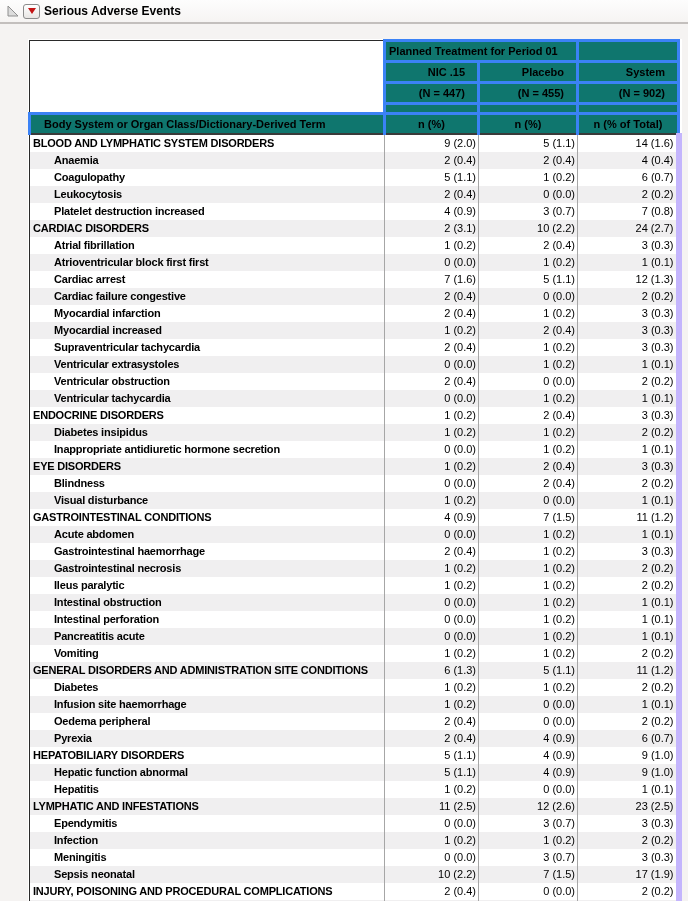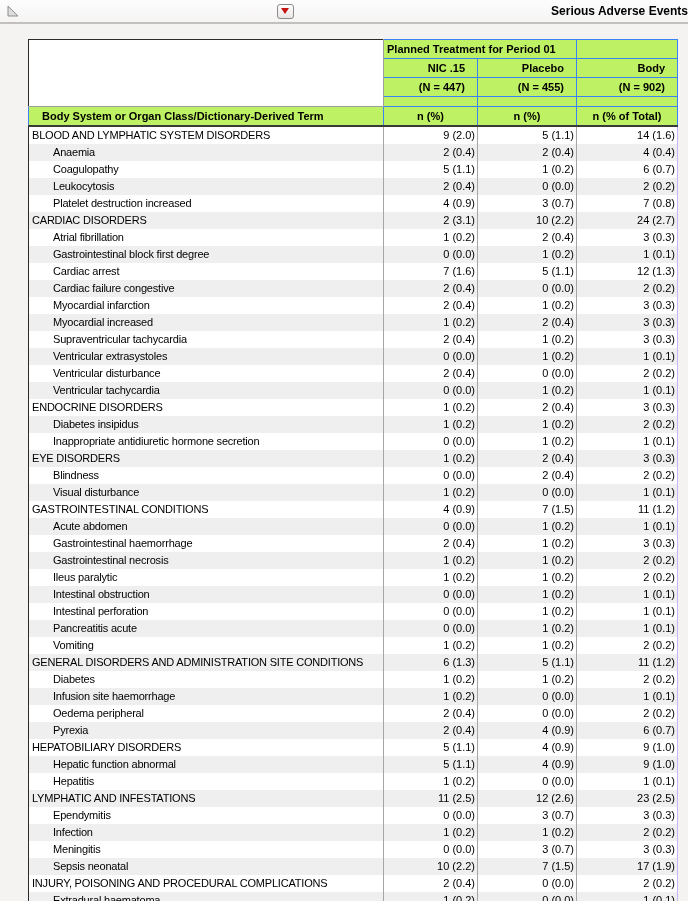--- a/index.html
+++ b/index.html
@@ -8,21 +8,20 @@
     background:#f5f3f2;
     font-family:"Liberation Sans","DejaVu Sans",sans-serif;
     font-size:11px;color:#000;
   }
   
   .outline-bar{
     height:22px;display:flex;align-items:center;
     background:linear-gradient(#fdfdfd,#f6f4f3);
     border-bottom:2px solid #c3bfbd;
     padding-left:7px;
-    justify-content:space-between;
   }
   .disclosure{width:12px;height:12px;margin-right:4px;cursor:pointer;flex:0 0 auto;}
   .redbtn{
     width:17px;height:15px;margin-right:4px;flex:0 0 auto;
     border:1px solid #8b8b8b;border-radius:3px;
     background:linear-gradient(#ffffff,#e8e6e4);
     display:flex;align-items:center;justify-content:center;cursor:pointer;
     box-sizing:border-box;
   }
   .redbtn .tri{
@@ -35,32 +34,32 @@
   .tablewrap{margin:15px 0 0 28px;}
   table{
     border-collapse:collapse;table-layout:fixed;width:649px;
     background:#fff;
   }
   col.c-term{width:355px;} col.c-nic{width:94px;} col.c-pbo{width:99px;} col.c-tot{width:101px;}
   td,th{
     padding:0 2px;height:17px;box-sizing:border-box;
     white-space:nowrap;overflow:hidden;font-size:11px;line-height:17px;
   }
-  thead th{background:#bef264;font-weight:bold;border:1px solid #3b82f6;height:18px;line-height:18px;}
+  thead th{background:#0f766e;font-weight:bold;border:3px solid #3b82f6;height:18px;line-height:18px;}
   table{border:1px solid #2a2a2a;}
   th.spanhdr{text-align:left;padding-left:3px;}
   th.num{text-align:right;padding-right:12px;}
   th.blank-corner{border-right:1px solid #9e9e9e;border-top:none;border-left:none;border-bottom:1px solid #9e9e9e;background:#fff;}
   tr.spacer th{height:10px;line-height:10px;}
   tr.colhdr th{border-bottom:2px solid #3a3a3a;}
   th.termhdr{text-align:left;padding-left:13px;}
   th.measure{text-align:center;}
   tbody td{border-left:1px solid #a6a6a6;border-right:1px solid #a6a6a6;border-top:none;border-bottom:none;}
-  tbody td:first-child{border-left:none;}
-  tbody td:last-child{border-right:1px solid #c4b5fd;}
+  tbody td:first-child{border-left:none;font-weight:bold;}
+  tbody td:last-child{border-right:6px solid #c4b5fd;}
   tbody tr:nth-child(even) td{background:#f0eff0;}
   td.term{text-align:left;padding-left:3px;letter-spacing:-0.2px;}
   td.term.ind{padding-left:24px;}
   td.val{text-align:right;padding-right:2px;}
 </style>
 </head>
 <body>
 
 <div class="outline-bar">
   <svg class="disclosure" viewBox="0 0 12 12">
@@ -82,21 +81,21 @@
       </colgroup>
     <thead>
       <tr>
         <th class="blank-corner" rowspan="4"></th>
         <th class="spanhdr" colspan="2">Planned Treatment for Period 01</th>
         <th></th>
       </tr>
       <tr>
         <th class="num">NIC .15</th>
         <th class="num">Placebo</th>
-        <th class="num">Body</th>
+        <th class="num">System</th>
       </tr>
       <tr>
         <th class="num">(N = 447)</th>
         <th class="num">(N = 455)</th>
         <th class="num">(N = 902)</th>
       </tr>
       <tr class="spacer">
         <th></th>
           <th></th>
           <th></th>
@@ -145,21 +144,21 @@
           <td class="val">10 (2.2)</td>
           <td class="val">24 (2.7)</td>
         </tr>
         <tr>
           <td class="term ind">Atrial fibrillation</td>
           <td class="val">1 (0.2)</td>
           <td class="val">2 (0.4)</td>
           <td class="val">3 (0.3)</td>
         </tr>
         <tr>
-          <td class="term ind">Gastrointestinal block first degree</td>
+          <td class="term ind">Atrioventricular block first first</td>
           <td class="val">0 (0.0)</td>
           <td class="val">1 (0.2)</td>
           <td class="val">1 (0.1)</td>
         </tr>
         <tr>
           <td class="term ind">Cardiac arrest</td>
           <td class="val">7 (1.6)</td>
           <td class="val">5 (1.1)</td>
           <td class="val">12 (1.3)</td>
         </tr>
@@ -187,21 +186,21 @@
           <td class="val">1 (0.2)</td>
           <td class="val">3 (0.3)</td>
         </tr>
         <tr>
           <td class="term ind">Ventricular extrasystoles</td>
           <td class="val">0 (0.0)</td>
           <td class="val">1 (0.2)</td>
           <td class="val">1 (0.1)</td>
         </tr>
         <tr>
-          <td class="term ind">Ventricular disturbance</td>
+          <td class="term ind">Ventricular obstruction</td>
           <td class="val">2 (0.4)</td>
           <td class="val">0 (0.0)</td>
           <td class="val">2 (0.2)</td>
         </tr>
         <tr>
           <td class="term ind">Ventricular tachycardia</td>
           <td class="val">0 (0.0)</td>
           <td class="val">1 (0.2)</td>
           <td class="val">1 (0.1)</td>
         </tr>

